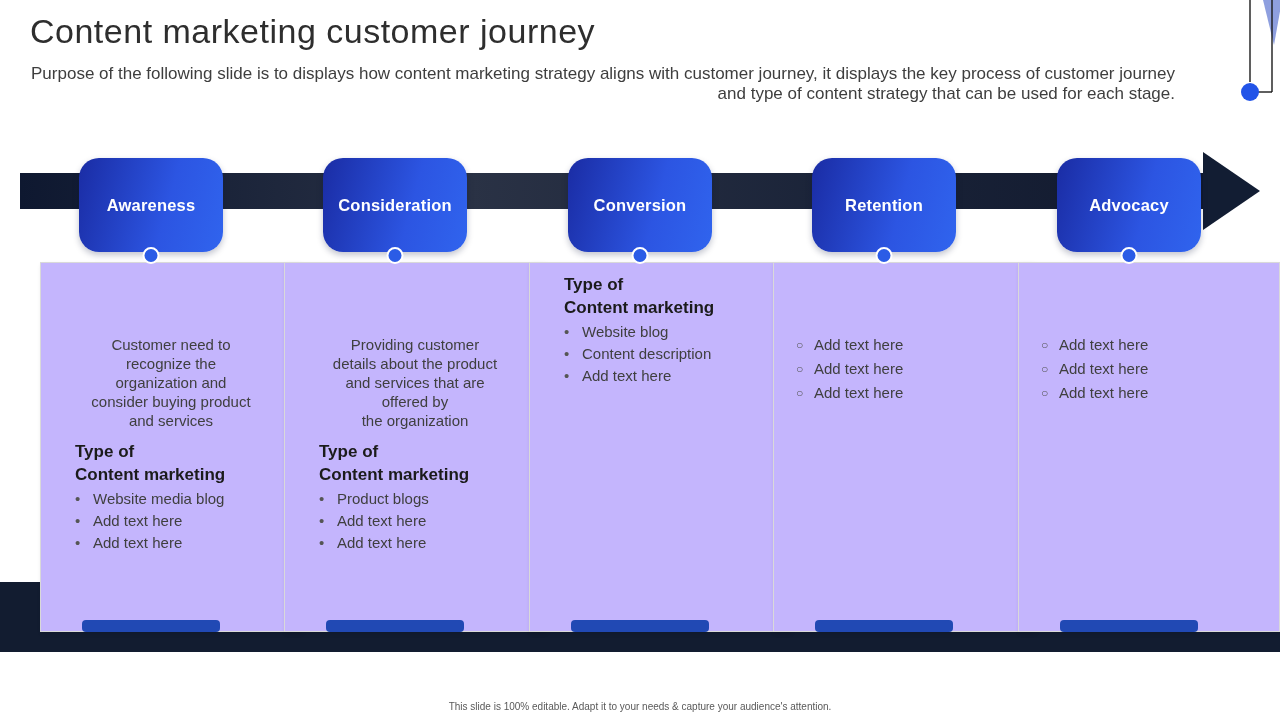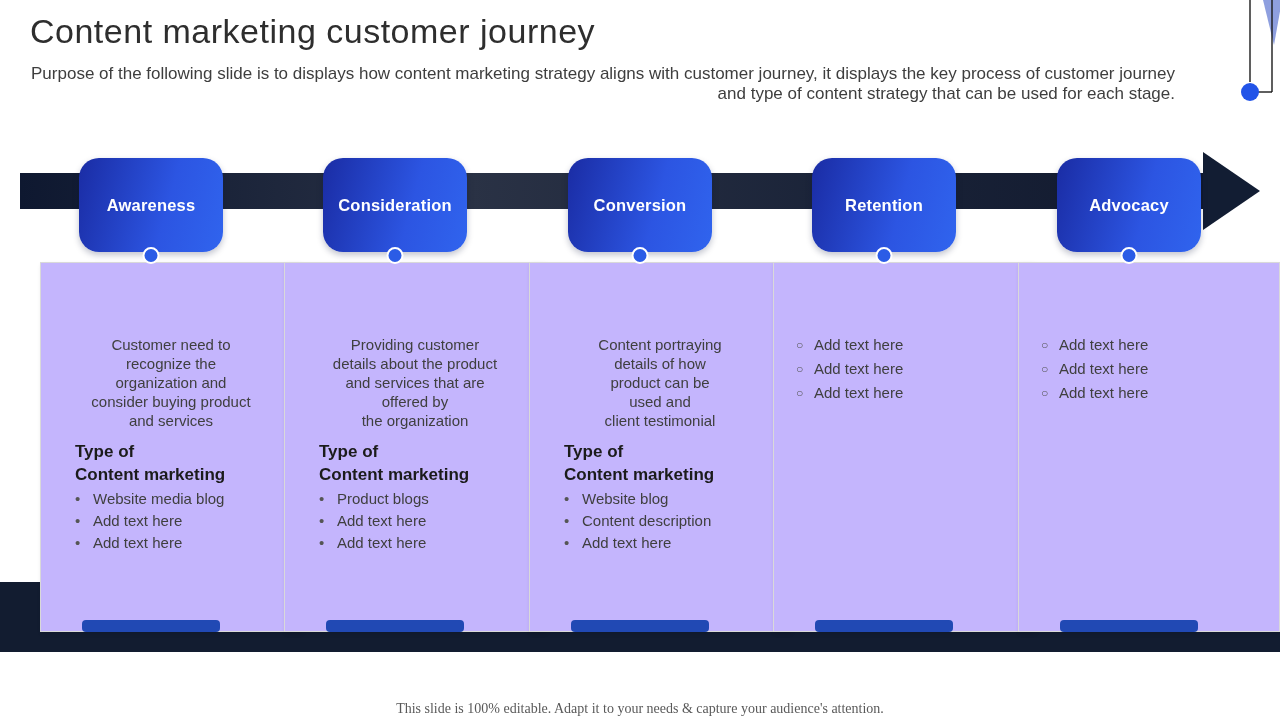--- a/index.html
+++ b/index.html
@@ -55,21 +55,21 @@
   .bullets .marker{width:18px;flex:0 0 18px;color:#555555;}
   .card.plain ul.bullets{margin-top:72px;}
   .card.plain .bullets li{margin:4px 0 4px 22px;}
   .card.plain .bullets .marker{font-size:12px;padding-top:1px;}
 
   .bottom-bar{position:absolute;top:462px;left:50%;transform:translateX(-50%);
     width:138px;height:12px;background:#2149b4;border-radius:4px;z-index:3;}
 
   
   .footer{position:absolute;top:701px;left:0;width:100%;text-align:center;
-    font-size:14px;color:#595959;font-family:Liberation Serif, serif;}
+    font-size:10px;color:#595959;}
 </style>
 </head>
 <body>
 
 <div class="slide">
 
   <div class="title">Content marketing customer journey</div>
   <div class="subtitle">Purpose of the following slide is to displays how content marketing strategy aligns with customer journey, it displays the key process of customer journey and type of content strategy that can be used for each stage.</div>
 
   <svg class="decor" viewBox="0 0 54 110" width="54" height="110">
@@ -140,25 +140,20 @@
           </li>
       </ul>
     </div>
     <div class="bottom-bar"></div>
   </div>
 
   <div class="stage s2">
     <div class="tab">Conversion</div>
     <div class="connector-dot"></div>
     <div class="card">
-      <div class="desc">Content portraying
-details of how
-product can be
-used and
-client testimonial</div>
       <div class="type-heading">Type of
 Content marketing</div>
       <ul class="bullets">
         <li>
             <span class="marker">•</span>
             <span>Website blog</span>
           </li>
         <li>
             <span class="marker">•</span>
             <span>Content description</span>

